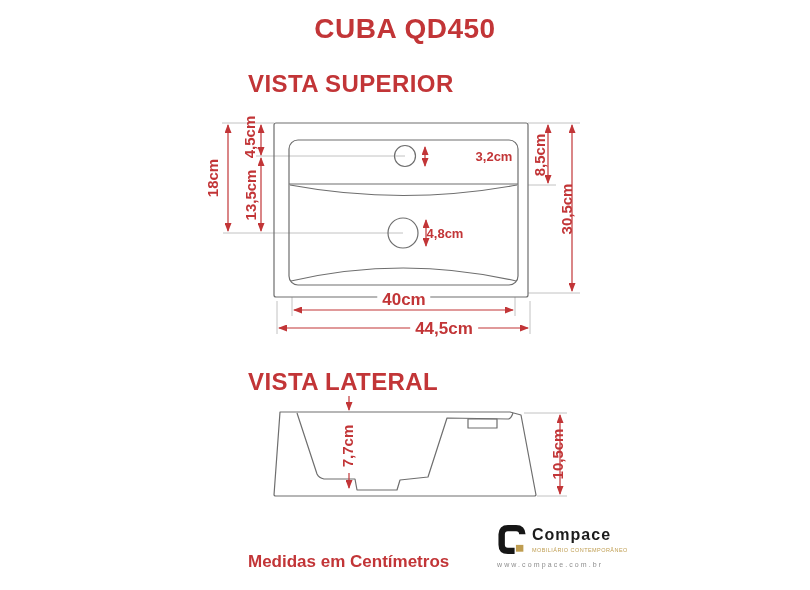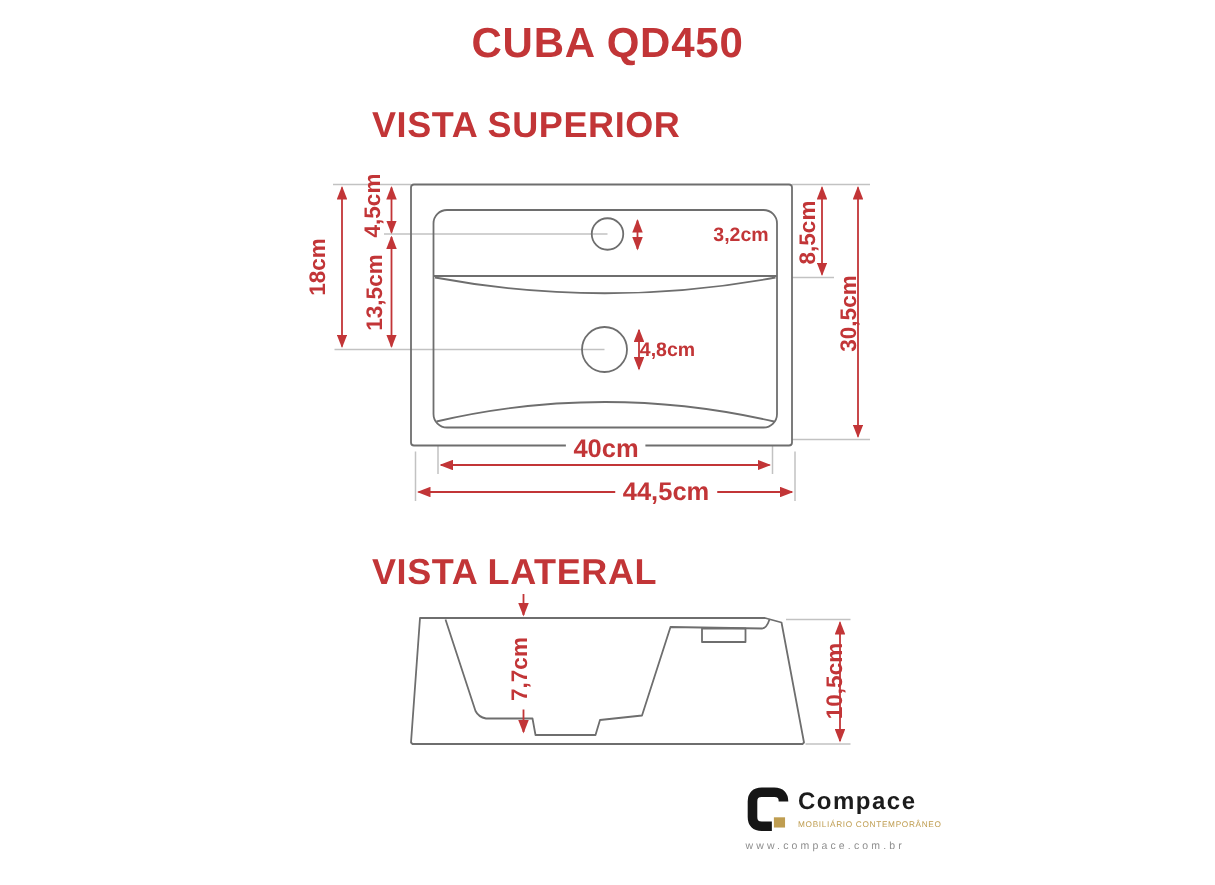--- a/index.html
+++ b/index.html
@@ -137,20 +137,21 @@
         <path d="M109 1 V15" marker-end="url(#be)"></path>
         <path d="M109 78 V93" marker-end="url(#be)"></path>
         <path d="M320 20 V99" marker-start="url(#bs)" marker-end="url(#be)"></path>
       </g>
     </svg>
 
     <span class="dim rot s15" style="left:107px;top:51px;">7,7cm</span>
     <span class="dim rot s15" style="left:317px;top:59px;">10,5cm</span>
   </div>
 
+  <div class="footer-note">Medidas em Centímetros</div>
 
   <div class="logo">
     <div class="row">
       <svg class="mark" viewBox="0 0 28 30">
         <path d="M24 10 Q24 4 18 4 L10 4 Q4 4 4 10 L4 20 Q4 26 10 26 L16.5 26" fill="none" stroke="#161616" stroke-width="6.2"></path>
         <rect x="17.8" y="20.2" width="7.2" height="6.6" fill="#bf9d50"></rect>
       </svg>
       <div class="txt">
         <div class="name">Compace</div>
         <div class="tagline">MOBILIÁRIO CONTEMPORÂNEO</div>

